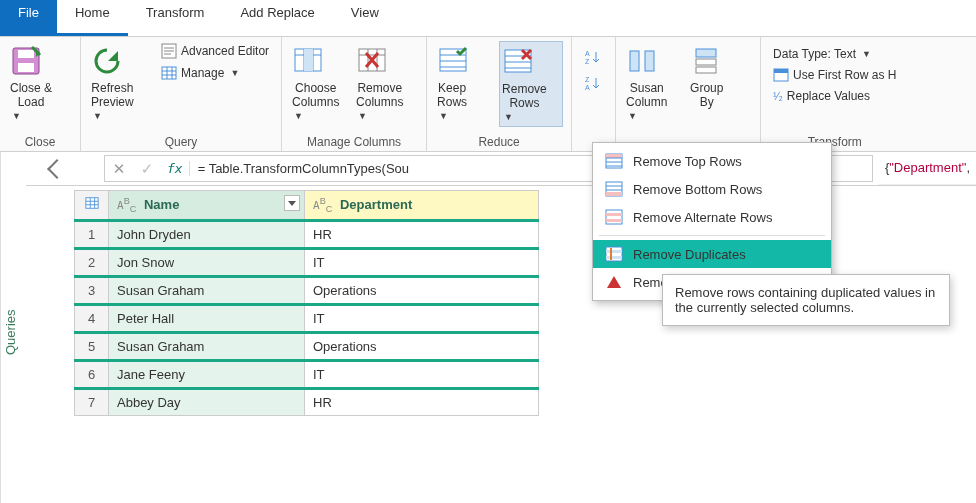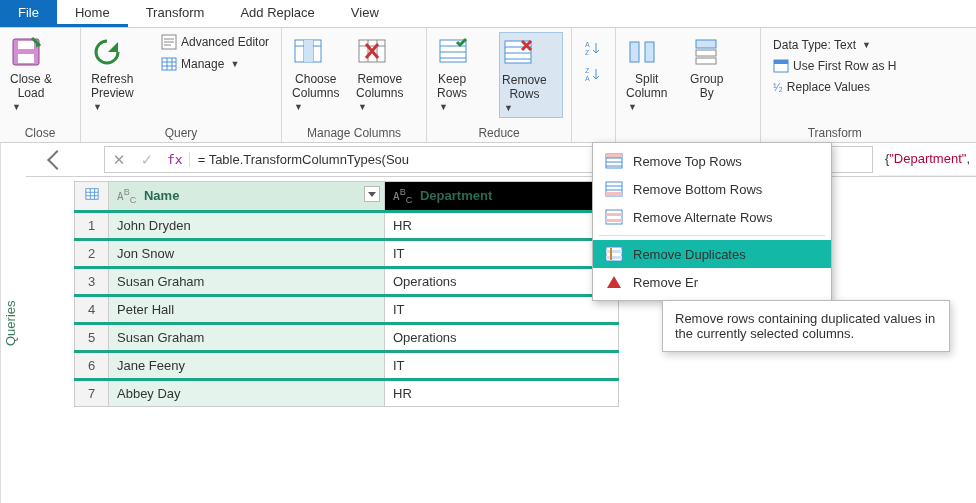--- a/index.html
+++ b/index.html
@@ -1,19 +1,19 @@
 <!DOCTYPE html>
 <html><head>
 <meta charset="utf-8">
 <style>
 * { box-sizing: border-box; margin: 0; padding: 0; font-family: "Segoe UI", Tahoma, sans-serif; }
 body { background: #fff; font-size: 13px; color: #333; width: 976px; height: 503px; overflow: hidden; position: relative; }
 
 
-.tabs { display: flex; border-bottom: 1px solid #d0d0d0; height: 28px; }
+.tabs { display: flex; border-bottom: 1px solid #d0d0d0; height: 37px; }
 .tab { padding: 5px 18px; cursor: pointer; font-size: 13px; color: #333; }
 .tab.file { background: #0f6ebf; color: #fff; }
 .tab.active { border-bottom: 3px solid #0f6ebf; font-weight: 400; }
 
 
 .ribbon { display: flex; border-bottom: 1px solid #d0d0d0; height: 115px; background: #fafafa; }
 .group { display: flex; flex-direction: column; border-right: 1px solid #d8d8d8; padding: 4px 8px 2px 8px; }
 .group-body { display: flex; flex: 1; align-items: flex-start; }
 .group-label { text-align: center; font-size: 12px; color: #555; padding-top: 2px; }
 .big-btn { display: flex; flex-direction: column; align-items: flex-start; justify-content: flex-start; width: 64px; padding: 2px 2px; cursor: pointer; text-align: center; font-size: 12px; line-height: 14px; }
@@ -23,55 +23,55 @@
 .vstack { display: flex; flex-direction: column; gap: 2px; justify-content: center; }
 .drop { font-size: 9px; margin-left: 2px; color: #444; }
 .ico16 { width: 16px; height: 16px; display: inline-block; }
 
 
 .fbar-row { display: flex; align-items: stretch; height: 34px; border-bottom: 1px solid #d0d0d0; }
 .side-tab { width: 62px; display:flex; align-items:center; justify-content:center; }
 .expand-btn { width: 14px; height: 14px; border-left: 2px solid #777; border-bottom: 2px solid #777; transform: rotate(45deg); }
 .fbar { flex: 1; display: flex; align-items: center; border: 1px solid #ccc; margin: 3px 6px 3px 16px; background: #fff; }
 .fbar .fxbtn { width: 28px; text-align: center; color: #999; font-size: 15px; }
-.fbar .fxlbl { font-family: Consolas, monospace; color: #a21caf; padding: 0 6px; border-right: 1px solid #ddd; }
+.fbar .fxlbl { font-family: Consolas, monospace; font-style: italic; color: #0f766e; padding: 0 6px; border-right: 1px solid #ddd; }
 .fbar .formula { font-family: Consolas, monospace; padding: 0 8px; white-space: nowrap; overflow: hidden; }
 .extra-formula { font-family: Consolas, monospace; padding: 8px 6px; border-bottom:1px solid #eee; white-space:nowrap; }
 .extra-formula .str { color: #b00040; }
 
 
 .main { display: flex; height: calc(100% - 28px - 115px - 0px); }
 .queries-tab { width: 26px; writing-mode: vertical-rl; transform: rotate(180deg); text-align: center; padding: 10px 2px; color: #3a7a5a; font-size: 13px; border-right: 1px solid #ddd; }
 .grid-area { flex: 1; padding: 0 0 0 48px; position: relative; }
 
 
 table.data { border-collapse: collapse; margin-top: 4px; }
 table.data th, table.data td { border: 1px solid #ccc; padding: 5px 8px; font-size: 13px; text-align: left; background: #fff; }
-table.data th { background: #000000; font-weight: 400; }
+table.data th { background: #fef9c3; font-weight: 400; }
 table.data th.colhead { font-weight: 600; color: #2a6a55; position: relative; }
 table.data th.rownum { width: 34px; text-align: center; color: #555; background:#f3f3f3; }
 table.data td.rownum { width: 34px; text-align: center; color: #555; background:#f3f3f3; }
-.col-name { width: 276px; }
+.col-name { width: 196px; }
 .col-dept { width: 234px; }
 .sel-col { background: #e4f3ec !important; }
 .sel-hdr { background: #d6ece1 !important; }
 .type-ico { font-family: Consolas, monospace; font-size: 11px; color: #888; margin-right: 4px; font-weight:400; }
 .hdr-drop { position: absolute; right: 4px; top: 4px; width: 16px; height: 16px; border: 1px solid #bbb; background: #fff; display:flex; align-items:center; justify-content:center; }
 .hdr-drop::after { content:""; border-left:4px solid transparent; border-right:4px solid transparent; border-top:5px solid #555; }
 .teal-bar td, .teal-bar th { border-top: 3px solid #1aa786 !important; }
 
 
 .menu { position: absolute; left: 592px; top: 142px; width: 240px; background: #fff; border: 1px solid #bbb; box-shadow: 2px 3px 8px rgba(0,0,0,0.25); padding: 4px 0; z-index: 50; }
 .menu-item { display: flex; align-items: center; gap: 10px; padding: 6px 12px; font-size: 13px; cursor: pointer; }
 .menu-item.hover { background: #14b8a6; }
 .menu-sep { height: 1px; background: #ddd; margin: 4px 6px; }
 .menu-ico { width: 18px; height: 16px; flex-shrink: 0; }
 
 
-.tooltip { position: absolute; left: 662px; top: 300px; width: 288px; background: #fff; border: 1px solid #bbb; box-shadow: 2px 3px 8px rgba(0,0,0,0.2); padding: 10px 12px; font-size: 13px; color: #333; z-index: 60; }
+.tooltip { position: absolute; left: 662px; top: 274px; width: 288px; background: #fff; border: 1px solid #bbb; box-shadow: 2px 3px 8px rgba(0,0,0,0.2); padding: 10px 12px; font-size: 13px; color: #333; z-index: 60; }
 </style>
 </head>
 <body>
 
 <div class="tabs">
   <div class="tab file">File</div>
   <div class="tab active">Home</div>
   <div class="tab">Transform</div>
   <div class="tab">Add Replace</div>
   <div class="tab">View</div>
@@ -203,21 +203,21 @@
     <div class="group-label">&nbsp;</div>
   </div>
 
   <div class="group">
     <div class="group-body">
       <div class="big-btn">
         <svg class="ico" viewBox="0 0 32 32">
             <rect x="4" y="6" width="9" height="20" fill="#cfe3f7" stroke="#4a90d9"></rect>
             <rect x="19" y="6" width="9" height="20" fill="#cfe3f7" stroke="#4a90d9"></rect>
           </svg>
-        <span style="white-space:pre-line">Split
+        <span style="white-space:pre-line">Susan
 Column</span>
           <span class="drop">▼</span>
       </div>
       <div class="big-btn">
         <svg class="ico" viewBox="0 0 32 32">
             <rect x="6" y="4" width="20" height="8" fill="#cfe3f7" stroke="#4a90d9"></rect>
             <rect x="6" y="14" width="20" height="6" fill="#fff" stroke="#888"></rect>
             <rect x="6" y="22" width="20" height="6" fill="#fff" stroke="#888"></rect>
           </svg>
         <span style="white-space:pre-line">Group

